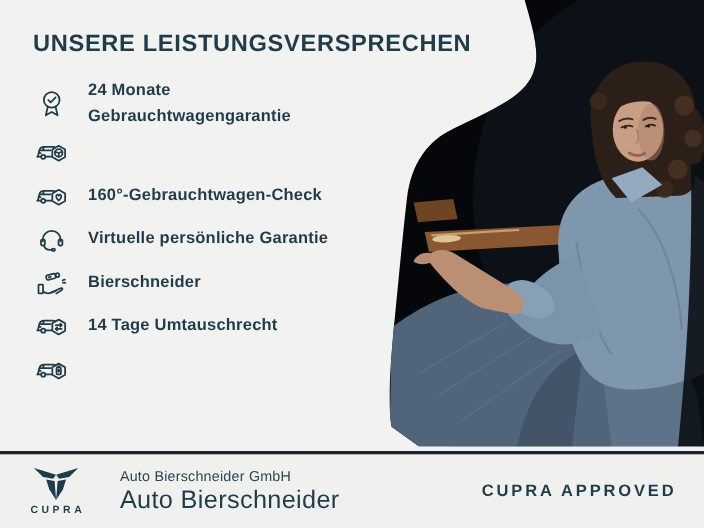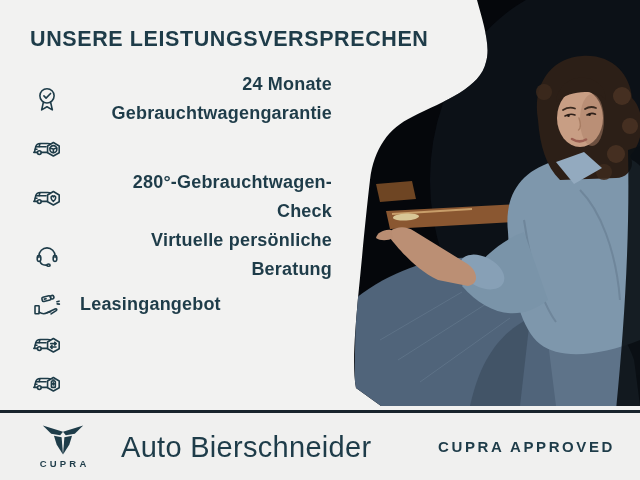--- a/index.html
+++ b/index.html
@@ -27,37 +27,37 @@
     position:absolute;left:32px;top:70px;margin:0;padding:0;list-style:none;
     display:flex;flex-direction:column;
   }
   .promise{display:flex;align-items:center;min-height:39.5px}
   .promise:last-child{align-items:flex-start;padding-top:5px}
   .ico{width:30px;height:30px;flex:0 0 30px;margin-right:18px}
   svg.ico{stroke:var(--ink);fill:none;stroke-width:1.7;stroke-linecap:round;stroke-linejoin:round}
   .badge-bg{fill:var(--bg)}
   .dotfill{fill:var(--ink);stroke:none}
   .lbl{
-    font-size:18px;font-weight:bold;color:var(--ink);
-    max-width:252px;line-height:1.62;letter-spacing:.2px;text-align:right;
+    font-size:15px;font-weight:bold;color:var(--ink);
+    max-width:252px;line-height:1.62;letter-spacing:.2px;
   }
   
   .photo{position:absolute;inset:0;pointer-events:none}
   
   .footer{
     position:absolute;left:0;right:0;bottom:0;height:70px;
     background:var(--footer-bg);border-top:3px solid var(--rule);
     display:flex;align-items:center;
   }
-  .brand{margin-left:32px;display:flex;flex-direction:column;align-items:center;width:62px}
+  .brand{margin-left:20px;display:flex;flex-direction:column;align-items:center;width:62px}
   .brand-mark{width:46px;height:32px;fill:var(--ink)}
   .brand-word{font-size:9.5px;font-weight:bold;letter-spacing:3.2px;padding-left:3.2px;color:var(--ink);margin-top:2px}
   .dealer{margin-left:27px;display:flex;flex-direction:column}
   .dealer-company{font-size:13px;color:var(--ink-soft);letter-spacing:.2px}
-  .dealer-name{font-size:29px;color:var(--ink);margin-top:1px;letter-spacing:.3px}
+  .dealer-name{font-size:23px;color:var(--ink);margin-top:1px;letter-spacing:.3px}
   .approved{
     margin-left:auto;margin-right:25px;
     font-size:15px;font-weight:bold;letter-spacing:2.6px;color:var(--ink);white-space:nowrap;
   }
 </style>
 </head>
 <body>
 
 <svg width="0" height="0" style="position:absolute" aria-hidden="true">
   <defs>
@@ -97,56 +97,57 @@
         <path d="M22.8 18.4 L22.8 20.9 M21.7 16.7 L19.2 16 M23.9 16.7 L26.4 16"></path>
       </svg>
     </li>
 
     <li class="promise">
       <svg class="ico" viewBox="0 0 32 32">
         <use href="#car-base"></use>
         <use href="#badge-hex" class="badge-bg"></use>
         <path d="M22.8 20.6 C19.6 18.2 19.9 15.5 21.5 14.9 C22.3 14.6 22.8 15.3 22.8 15.9 C22.8 15.3 23.3 14.6 24.1 14.9 C25.7 15.5 26 18.2 22.8 20.6 Z"></path>
       </svg>
-      <span class="lbl">280°-Gebrauchtwagen-Check</span>
+      <span class="lbl">160°-Gebrauchtwagen-Check</span>
     </li>
 
     <li class="promise">
       <svg class="ico" viewBox="0 0 32 32">
         <path d="M7.4 18.6 L7.4 17 A8.6 8.6 0 0 1 24.6 17 L24.6 18.6"></path>
         <rect x="5.6" y="16.6" width="3.8" height="6.2" rx="1.8"></rect>
         <rect x="22.6" y="16.6" width="3.8" height="6.2" rx="1.8"></rect>
         <path d="M8.6 22.8 C9.2 25.6 11.6 26.8 14.6 26.8 L15.9 26.8"></path>
         <ellipse cx="17.6" cy="26.8" rx="1.7" ry="1.2"></ellipse>
       </svg>
-      <span class="lbl">Virtuelle persönliche Beratung</span>
+      <span class="lbl">Virtuelle persönliche Garantie</span>
     </li>
 
     <li class="promise">
       <svg class="ico" viewBox="0 0 32 32">
         <rect x="3.2" y="17.8" width="4.4" height="8.6" rx="0.6"></rect>
         <path d="M7.6 24.6 C10.4 26.6 13.4 26.8 16 25.4 L24.6 21.4 C26.2 20.7 27.2 21.9 25.8 23 L20.4 26.6"></path>
         <path d="M16 25.4 L19.8 24.3"></path>
         <g transform="rotate(-14 16 10)">
           <rect x="10.6" y="7.8" width="9.4" height="4.6" rx="1.4"></rect>
           <circle cx="21.6" cy="10.1" r="1.9"></circle>
           <path d="M13 10.1 L15 10.1"></path>
         </g>
         <path d="M26.6 13.6 L28.8 13 M26.8 15.9 L29.2 16.1"></path>
       </svg>
-      <span class="lbl">Leasingangebot</span>
+      <span class="lbl">Bierschneider</span>
     </li>
 
     <li class="promise">
       <svg class="ico" viewBox="0 0 32 32">
         <use href="#car-base"></use>
         <use href="#badge-hex" class="badge-bg"></use>
         <path d="M20 15.6 L25.7 15.6 M24.3 14.1 L25.8 15.6 L24.3 17.1"></path>
         <path d="M25.6 19.2 L19.9 19.2 M21.3 17.7 L19.8 19.2 L21.3 20.7"></path>
       </svg>
+      <span class="lbl">14 Tage Umtauschrecht</span>
     </li>
 
 
     <li class="promise">
       <svg class="ico" viewBox="0 0 32 32">
         <use href="#car-base"></use>
         <use href="#badge-hex" class="badge-bg"></use>
         <rect x="20.7" y="13.9" width="4.2" height="6.8" rx="0.8"></rect>
         <path d="M22 12.8 L23.6 12.8"></path>
         <path d="M22.8 15.8 L22.8 18 M21.7 16.9 L23.9 16.9"></path>
@@ -213,18 +214,19 @@
     <div class="brand">
       <svg class="brand-mark" viewBox="0 0 64 46">
         <path d="M32 11 L3 2 L15 14 L28 16 Z"></path>
         <path d="M32 11 L61 2 L49 14 L36 16 Z"></path>
         <path d="M19 17 L30 19 L32 44 L23 30 Z"></path>
         <path d="M45 17 L34 19 L32 44 L41 30 Z"></path>
       </svg>
       <span class="brand-word">CUPRA</span>
     </div>
     <div class="dealer">
+      <span class="dealer-company">Auto Bierschneider GmbH</span>
       <span class="dealer-name">Auto Bierschneider</span>
     </div>
     <div class="approved">CUPRA APPROVED</div>
   </div>
 
 </div>
 
 </body></html>

